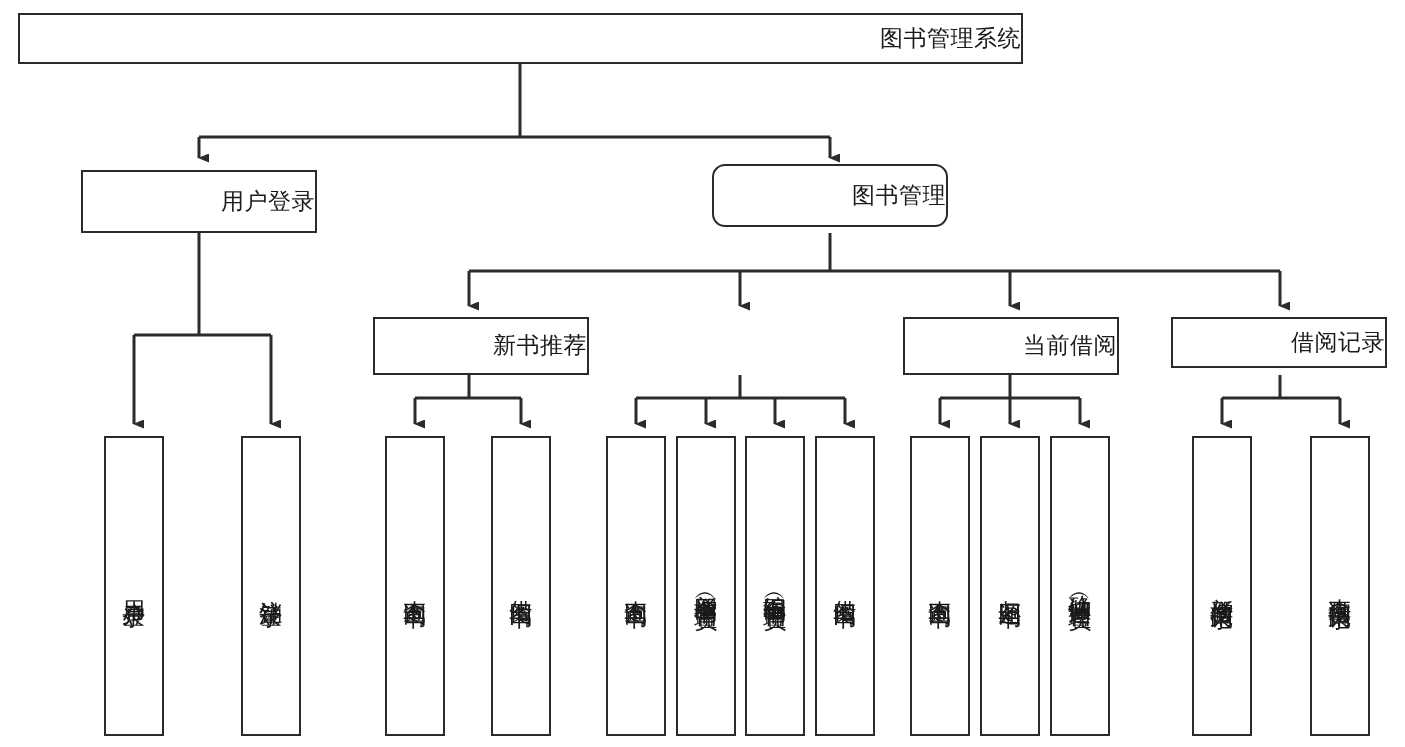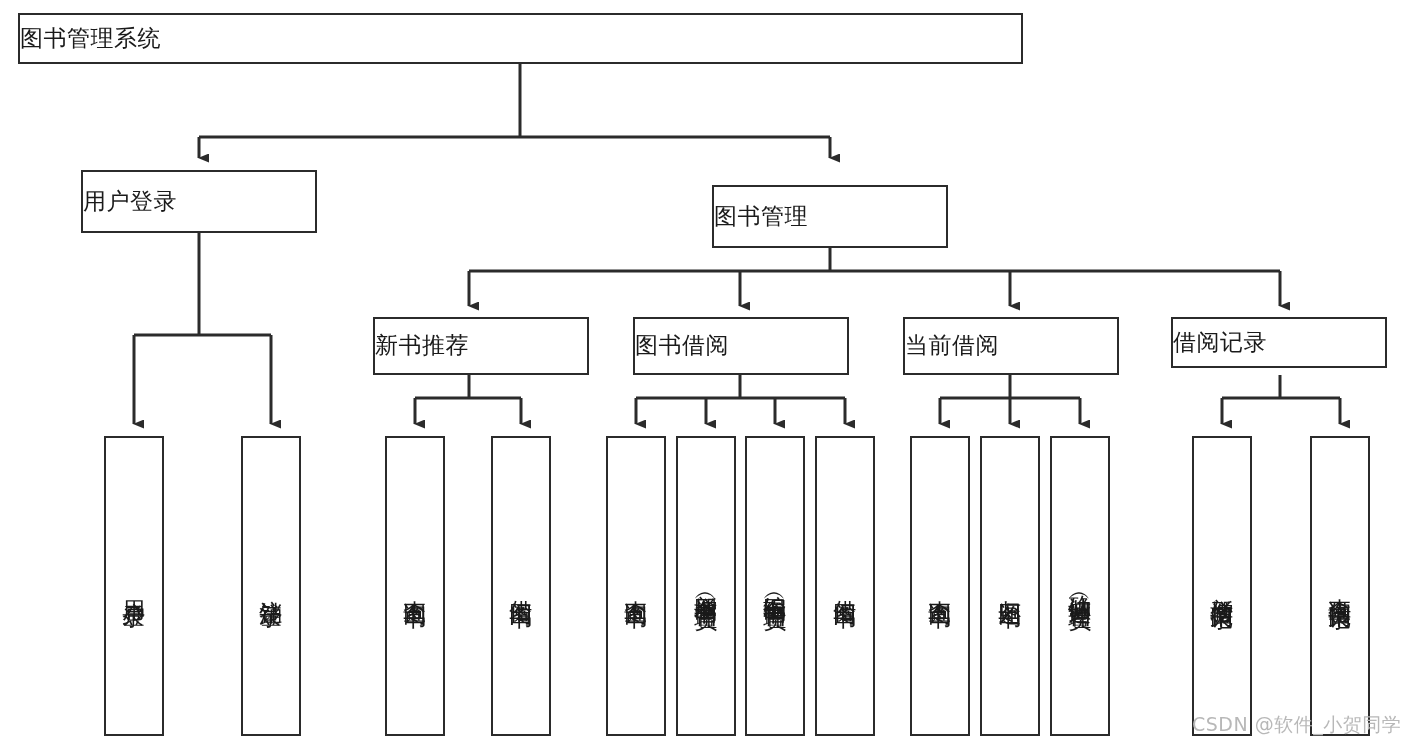--- a/index.html
+++ b/index.html
@@ -27,21 +27,21 @@
     height: 747px;
     pointer-events: none;
   }
   .node {
     position: absolute;
     box-sizing: border-box;
     border: 2.5px solid #2b2b2b;
     background: #ffffff;
     display: flex;
     align-items: center;
-    justify-content: flex-start;
+    justify-content: flex-end;
     color: #1a1a1a;
   }
   .node-label {
     display: block;
     text-align: center;
     letter-spacing: 0.5px;
   }
   
   .node.horiz .node-label {
     writing-mode: horizontal-tb;
@@ -131,31 +131,28 @@
   </svg>
 
   <div class="node root horiz" style="left:18px; top:13px; width:1005px; height:51px;">
     <span class="node-label">图书管理系统</span>
   </div>
 
   <div class="node horiz" style="left:81px; top:170px; width:236px; height:63px;">
     <span class="node-label">用户登录</span>
   </div>
 
-  <div class="node horiz" style="left:712px; top:185px; width:236px; height:63px;">
+  <div class="node horiz" style="left:712px; top:164px; width:236px; height:63px;border-radius:13px;">
     <span class="node-label">图书管理</span>
   </div>
 
   <div class="node horiz" style="left:361px; top:317px; width:216px; height:58px;margin-left:12px;">
     <span class="node-label">新书推荐</span>
   </div>
 
-  <div class="node horiz" style="left:633px; top:317px; width:216px; height:58px;">
-    <span class="node-label">图书借阅</span>
-  </div>
 
   <div class="node horiz" style="left:903px; top:317px; width:216px; height:58px;">
     <span class="node-label">当前借阅</span>
   </div>
 
   <div class="node horiz" style="left:1171px; top:317px; width:216px; height:51px;">
     <span class="node-label">借阅记录</span>
   </div>
 
   <div class="node vert" style="left:104px; top:436px; width:60px; height:300px;">
@@ -203,15 +200,14 @@
   </div>
 
   <div class="node vert" style="left:1192px; top:436px; width:60px; height:300px;">
     <span class="node-label">新增借阅记录</span>
   </div>
 
   <div class="node vert" style="left:1310px; top:436px; width:60px; height:300px;">
     <span class="node-label">查询借阅记录</span>
   </div>
 
-  <div class="watermark" style="left:1192px; top:712px;">CSDN @软件_小贺同学</div>
 
 </div>
 
 </body></html>

